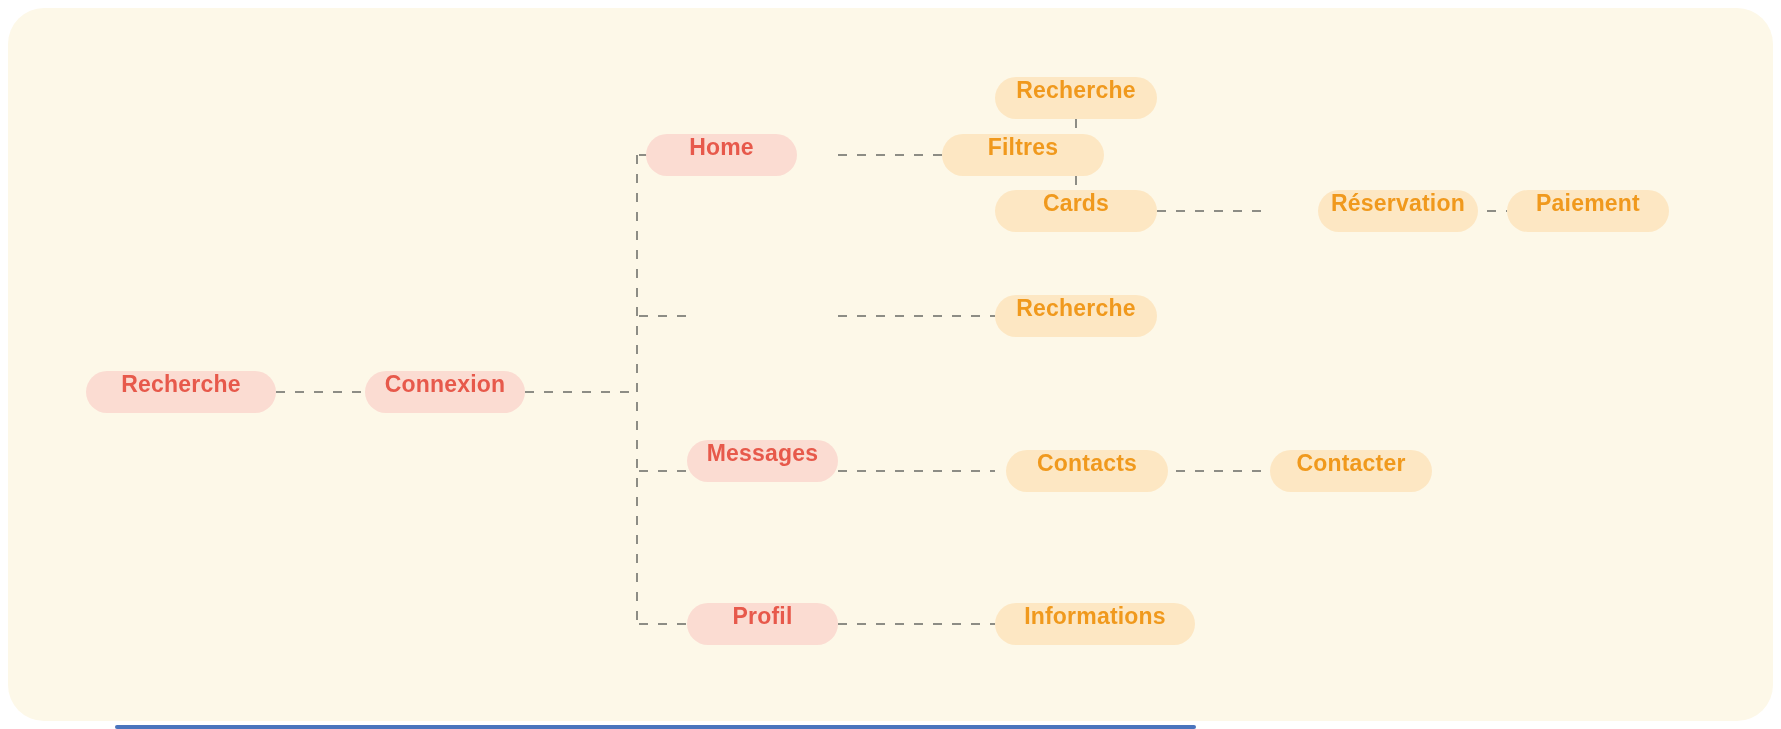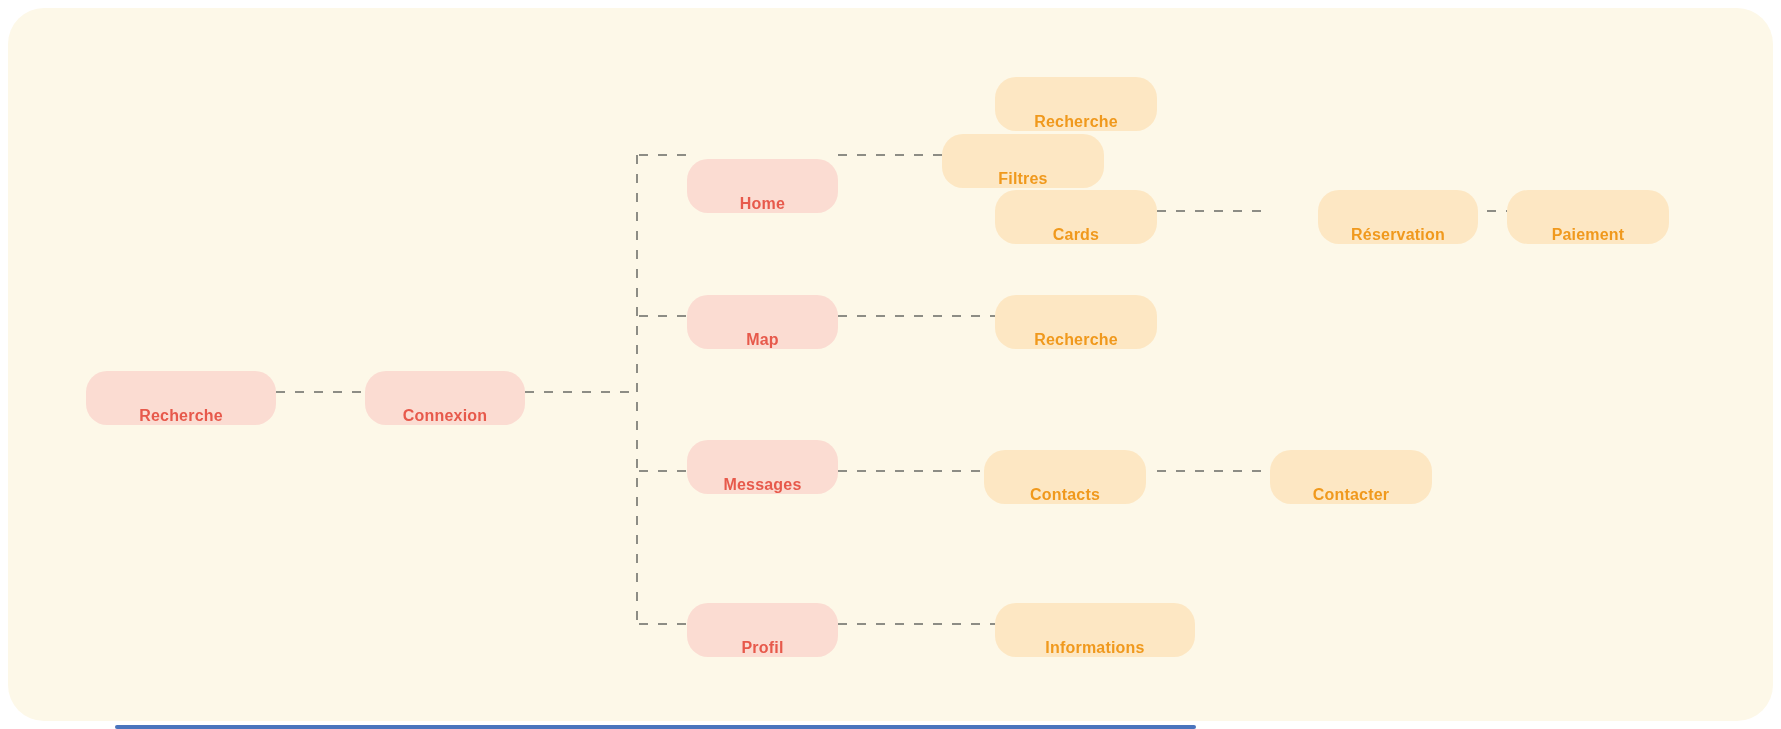--- a/index.html
+++ b/index.html
@@ -8,23 +8,23 @@
     background:#ffffff;
     font-family:"Liberation Sans","DejaVu Sans",sans-serif;
   }
   .canvas{
     position:absolute;left:8px;top:8px;width:1765px;height:713px;
     background:var(--canvas-bg,#fdf8e8);
     border-radius:36px;
   }
   .stage{position:absolute;left:0;top:0;width:1781px;height:729px;}
   .node{
-    position:absolute;height:54px;border-radius:21px;
-    display:flex;align-items:flex-end;justify-content:center;
-    font-size:16px;font-weight:600;letter-spacing:.2px;
+    position:absolute;height:42px;border-radius:21px;
+    display:flex;align-items:flex-start;justify-content:center;
+    font-size:23px;font-weight:600;letter-spacing:.2px;
     box-sizing:border-box;white-space:nowrap;
   }
   .node.primary{background:var(--primary-bg,#fbdcd2);color:var(--primary-text,#e7594b);}
   .node.secondary{background:var(--secondary-bg,#fde7c3);color:var(--secondary-text,#f0991d);}
   .edge-h{
     position:absolute;height:2px;
     background-image:repeating-linear-gradient(90deg,var(--connector,#8d8d85) 0 9px,transparent 9px 19px);
   }
   .edge-v{
     position:absolute;width:2px;
@@ -55,25 +55,22 @@
     <div class="edge-h" style="left: 838px; top: 315px; width: 157px;"></div>
     <div class="edge-h" style="left: 838px; top: 470px; width: 157px;"></div>
     <div class="edge-h" style="left: 1157px; top: 470px; width: 113px;"></div>
     <div class="edge-h" style="left: 838px; top: 623px; width: 157px;"></div>
     <div class="node primary" style="left: 86px; top: 371px; width: 190px;">
       <span>Recherche</span>
     </div>
     <div class="node primary" style="left: 365px; top: 371px; width: 160px;">
       <span>Connexion</span>
     </div>
-    <div class="node primary" style="left: 687px; top: 134px; width: 151px; margin-top: 25px;">
+    <div class="node primary" style="left: 646px; top: 134px; width: 151px;">
       <span>Home</span>
-    </div>
-    <div class="node primary" style="left: 687px; top: 295px; width: 151px;">
-      <span>Map</span>
     </div>
     <div class="node primary" style="left: 687px; top: 440px; width: 151px;">
       <span>Messages</span>
     </div>
     <div class="node primary" style="left: 687px; top: 603px; width: 151px;">
       <span>Profil</span>
     </div>
     <div class="node secondary" style="left: 995px; top: 77px; width: 162px;">
       <span>Recherche</span>
     </div>
@@ -85,21 +82,21 @@
     </div>
     <div class="node secondary" style="left: 1270px; top: 190px; width: 160px; margin-left: 48px;">
       <span>Réservation</span>
     </div>
     <div class="node secondary" style="left: 1507px; top: 190px; width: 162px;">
       <span>Paiement</span>
     </div>
     <div class="node secondary" style="left: 995px; top: 295px; width: 162px;">
       <span>Recherche</span>
     </div>
-    <div class="node secondary" style="left: 984px; top: 450px; width: 162px;">
+    <div class="node secondary" style="left: 1006px; top: 450px; width: 162px;">
       <span>Contacts</span>
     </div>
     <div class="node secondary" style="left: 1270px; top: 450px; width: 162px;">
       <span>Contacter</span>
     </div>
     <div class="node secondary" style="left: 995px; top: 603px; width: 200px;">
       <span>Informations</span>
     </div>
   </div>
 <div class="bottom-bar" style="left:115px;top:725px;width:1081px;"></div>

